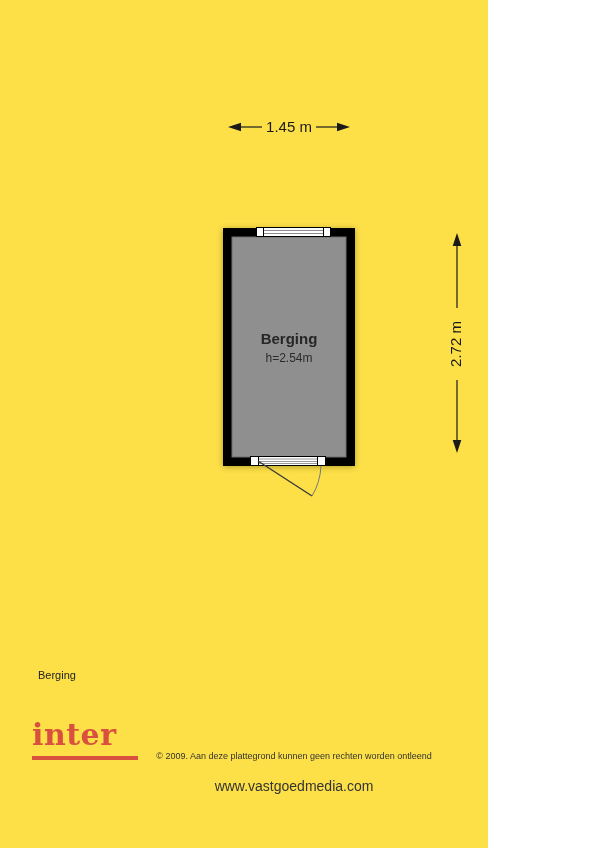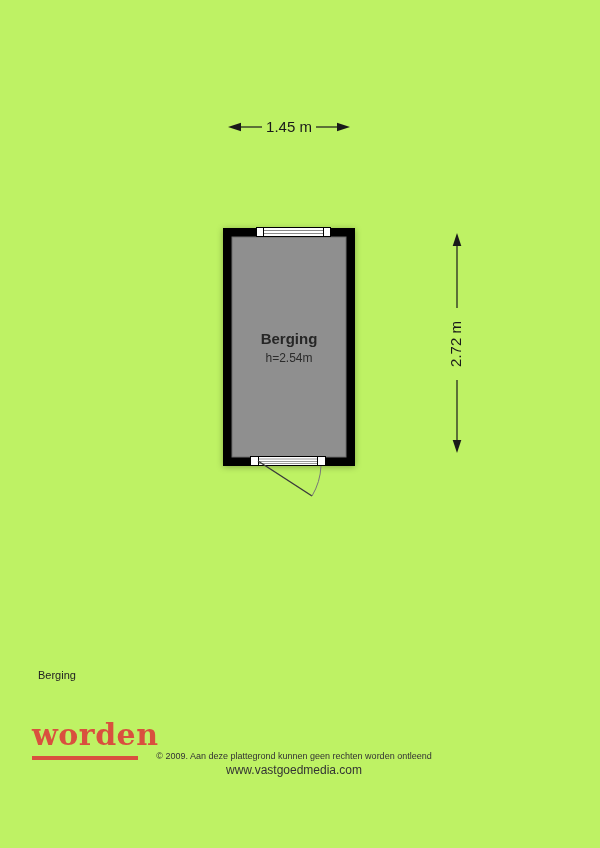--- a/index.html
+++ b/index.html
@@ -1,20 +1,20 @@
 <!DOCTYPE html>
 <html><head>
 <meta charset="utf-8">
 <style>
   html, body { margin:0; padding:0; }
   body {
     width:600px; height:848px; background:#ffffff; position:relative;
     font-family:"Liberation Sans", sans-serif; overflow:hidden;
   }
-  .page { position:absolute; left:0; top:0; width:600px; height:848px; background:#bef264; }
+  .page { position:absolute; left:0; top:0; width:488px; height:848px; background:#fde047; }
 
   svg.plan { position:absolute; left:0; top:0; display:block; }
   svg text { font-family:"Liberation Sans", sans-serif; fill:#1a1a1a; }
   .dim-label  { font-size:15px; }
   .room-name  { font-size:15px; font-weight:bold; fill:#262626; }
   .room-h     { font-size:12px; fill:#2b2b2b; }
   .dim-line   { stroke:#1a1a1a; stroke-width:1.2; }
   .arrowhead  { fill:#1a1a1a; }
   .fixture    { fill:#ffffff; stroke:#000000; stroke-width:1; }
   .glass      { stroke:#8a8a8a; stroke-width:1; }
@@ -28,21 +28,21 @@
   .logo {
     position:absolute; left:32px; top:723px;
     font-family:"DejaVu Serif", serif; font-weight:bold;
     font-size:30px; line-height:24px; letter-spacing:0.5px;
   }
   .logo-underline { width:106px; height:4px; margin-top:9px; }
 
   .title-block { position:absolute; left:0; top:738px; width:588px; text-align:center; }
   .address { font-size:16.5px; font-weight:bold; color:#111; letter-spacing:0.2px; }
   .copy    { font-size:9px; color:#333; margin-top:13px; }
-  .site    { font-size:12px; color:#333; margin-top:2px; }
+  .site    { font-size:14px; color:#333; margin-top:17px; }
 </style>
 </head>
 <body>
 
 <div class="page">
 
   <svg class="plan" width="600" height="600" viewBox="0 0 600 600">
 
     <g>
       <polygon class="arrowhead" points="228,127 241,122.7 241,131.3"></polygon>
@@ -84,21 +84,21 @@
       <line class="dim-line" x1="457" y1="245" x2="457" y2="308"></line>
       <text class="dim-label" x="456" y="344" dy="0.35em" text-anchor="middle" transform="rotate(-90 456 344)">2.72 m</text>
       <line class="dim-line" x1="457" y1="380" x2="457" y2="441"></line>
       <polygon class="arrowhead" points="457,453 452.7,440 461.3,440"></polygon>
     </g>
   </svg>
 
   <div class="legend">Berging</div>
 
   <div class="logo" style="color: rgb(217, 80, 62);">
-    <div>worden</div>
+    <div>inter</div>
     <div class="logo-underline" style="background-color: rgb(217, 80, 62);"></div>
   </div>
 
   <div class="title-block">
     <div class="copy">© 2009. Aan deze plattegrond kunnen geen rechten worden ontleend</div>
     <div class="site">www.vastgoedmedia.com</div>
   </div>
 
 </div>
 

